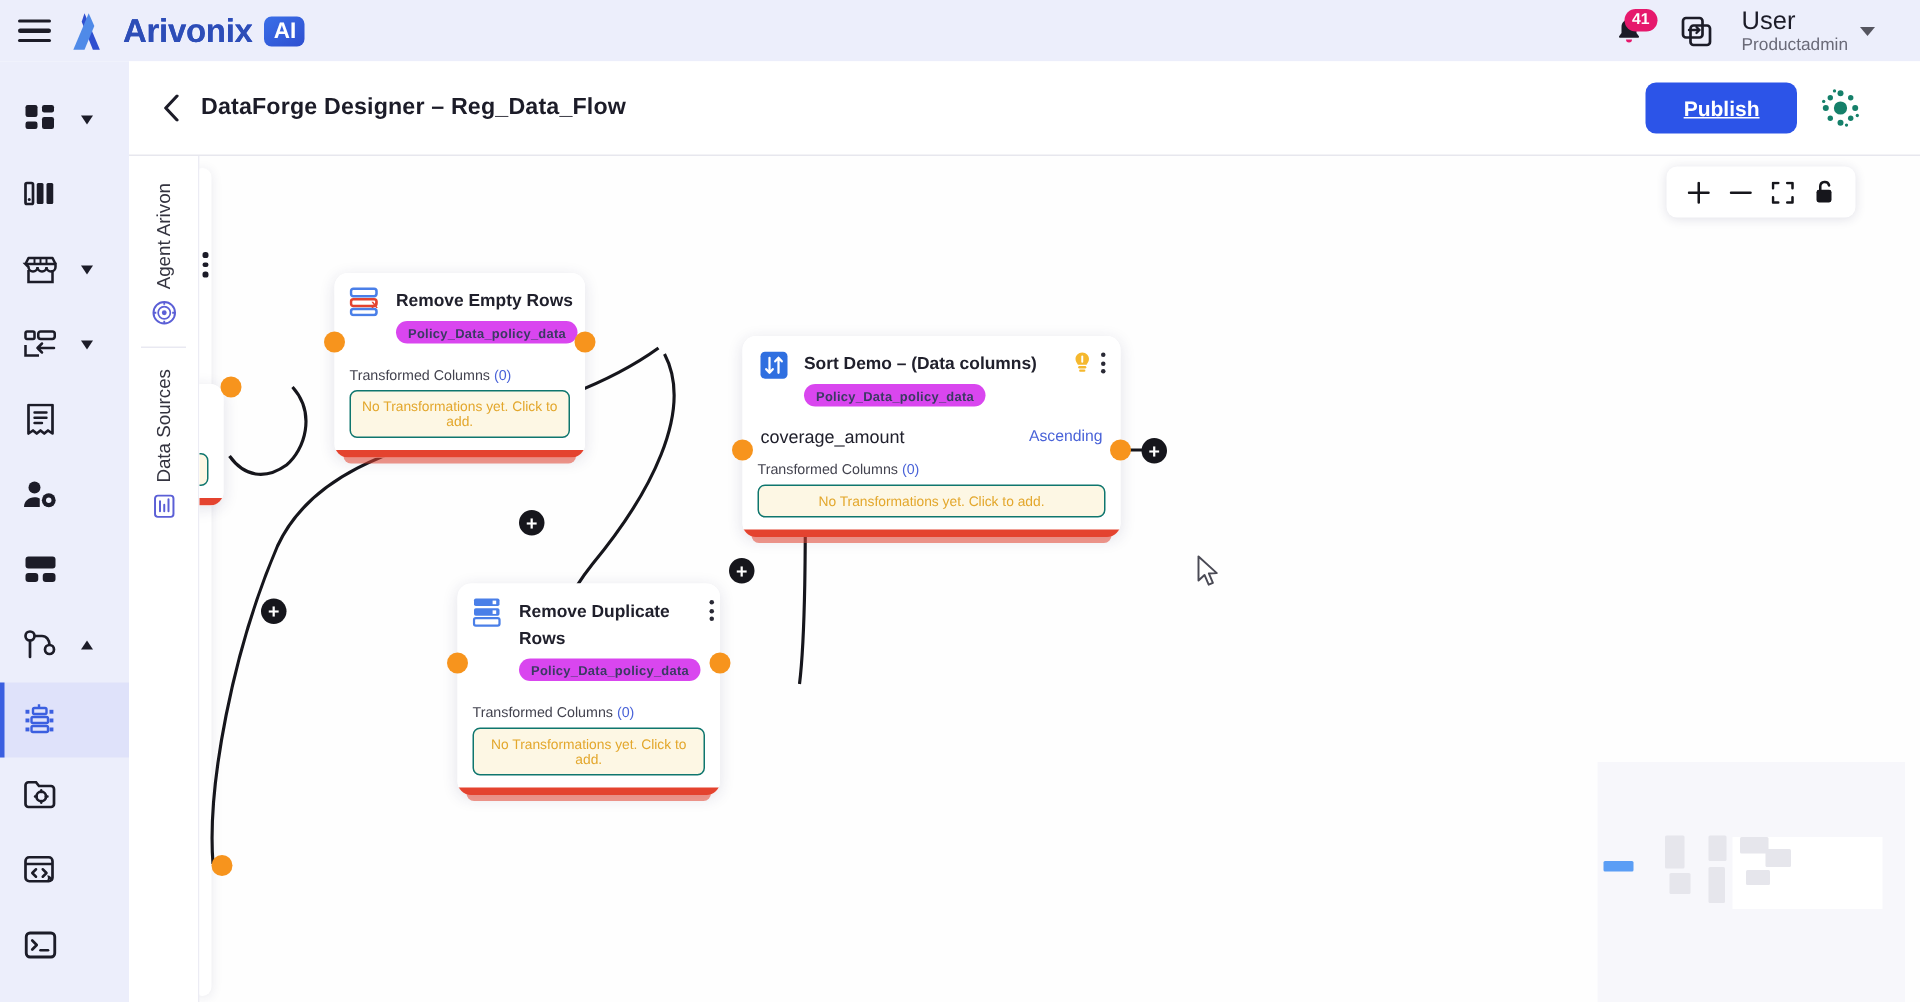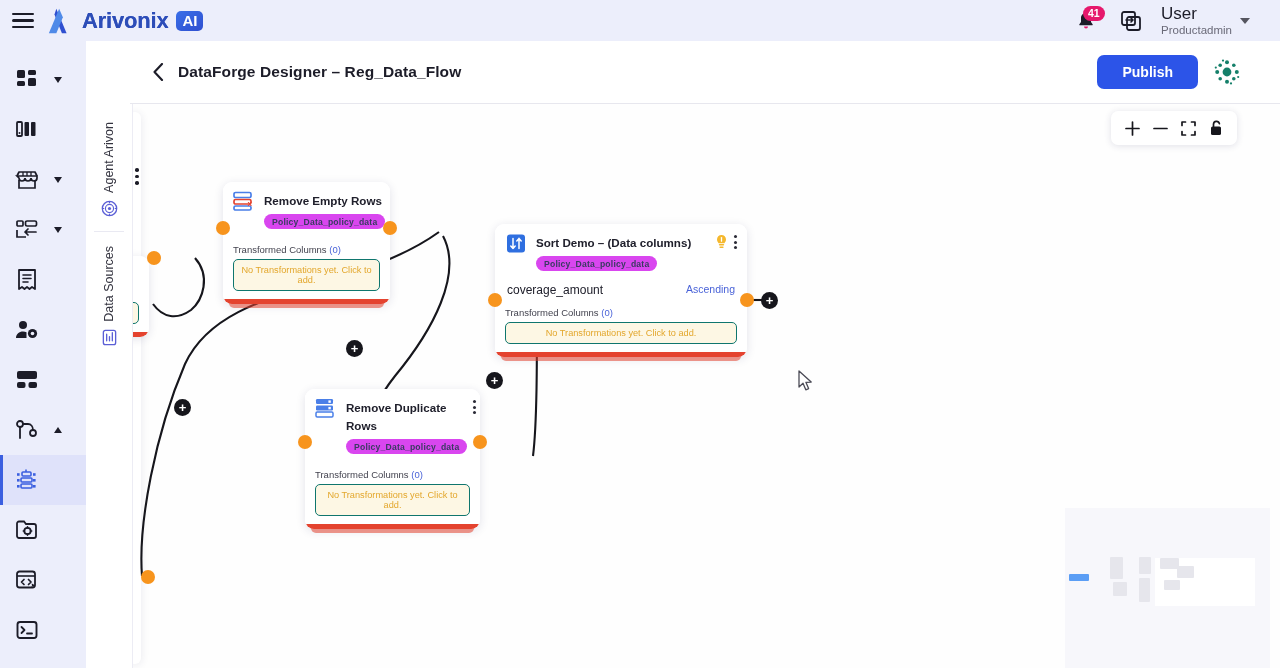--- a/index.html
+++ b/index.html
@@ -73,37 +73,37 @@
   .rail-item.active { background: #dfe2fa; }
   .rail-item.active::before {
     content: ""; position: absolute; left: 0; top: 0; bottom: 0; width: 3px; background: #3b5fe0;
   }
   .rail-item.active .ico { color: #3b5fe0; }
 
   
   .main {
     position: absolute; top: 41px; left: 86px; width: 1194px; height: 627px;
     background: #ffffff;
-    padding-left: 44px;
   }
   .page-header {
     position: relative; height: 63px; background: #ffffff;
     border-bottom: 1px solid #e7e7ee;
     display: flex; align-items: center; padding-left: 18px;
   }
   .back-chevron {
     width: 20px; height: 20px; display: flex; align-items: center; justify-content: center;
     cursor: pointer; margin-right: 10px;
   }
   .page-title { font-size: 15.5px; font-weight: bold; color: #1c1c28; letter-spacing: .1px; }
   .header-actions { margin-left: auto; display: flex; align-items: center; gap: 16px; padding-right: 40px; }
   .publish-btn {
     background: #2c54e8; color: #fff; font-size: 14px; font-weight: bold;
     border: none; border-radius: 7px; padding: 9px 25px; cursor: pointer;
     font-family: "Liberation Sans", sans-serif;
+    text-decoration: underline;
   }
   .ai-icon { width: 26px; height: 26px; cursor: pointer; }
 
   
   .canvas-area {
     position: absolute; top: 63px; left: 0; right: 0; bottom: 0;
     background: #ffffff; overflow: hidden;
   }
   
   .vtabs {
@@ -161,21 +161,21 @@
     letter-spacing: .2px;
   }
   .node-dots { display: flex; flex-direction: column; gap: 2.5px; cursor: pointer; margin-left: 6px; margin-top:2px; }
   .node-dots i { width: 3px; height: 3px; background: #2a2a36; border-radius: 50%; }
   .node-warn { margin-left: 6px; margin-top: 1px; }
   .node-subtitle {
     font-size: 11.5px; font-style: italic; color: #3c3c4a;
     padding: 4px 12px 6px 12px;
   }
   .node-row {
-    display: flex; align-items: flex-start; justify-content: space-between;
+    display: flex; align-items: center; justify-content: space-between;
     padding: 5px 12px 8px 12px;
   }
   .node-row-key { font-size: 12px; color: #20202c; }
   .node-row-val { font-size: 10.5px; color: #4a63d8; }
   .node-body { padding: 2px 10px 8px 10px; }
   .node-body-label { font-size: 9.5px; color: #43434f; margin-bottom: 4px; }
   .node-body-label b { color: #4a63d8; font-weight: normal; }
   .node-empty {
     border: 1px solid #0f766e; background: #fdf7e4; border-radius: 5px;
     color: #e3a72c; font-size: 9.2px; text-align: center; padding: 5px 4px;

